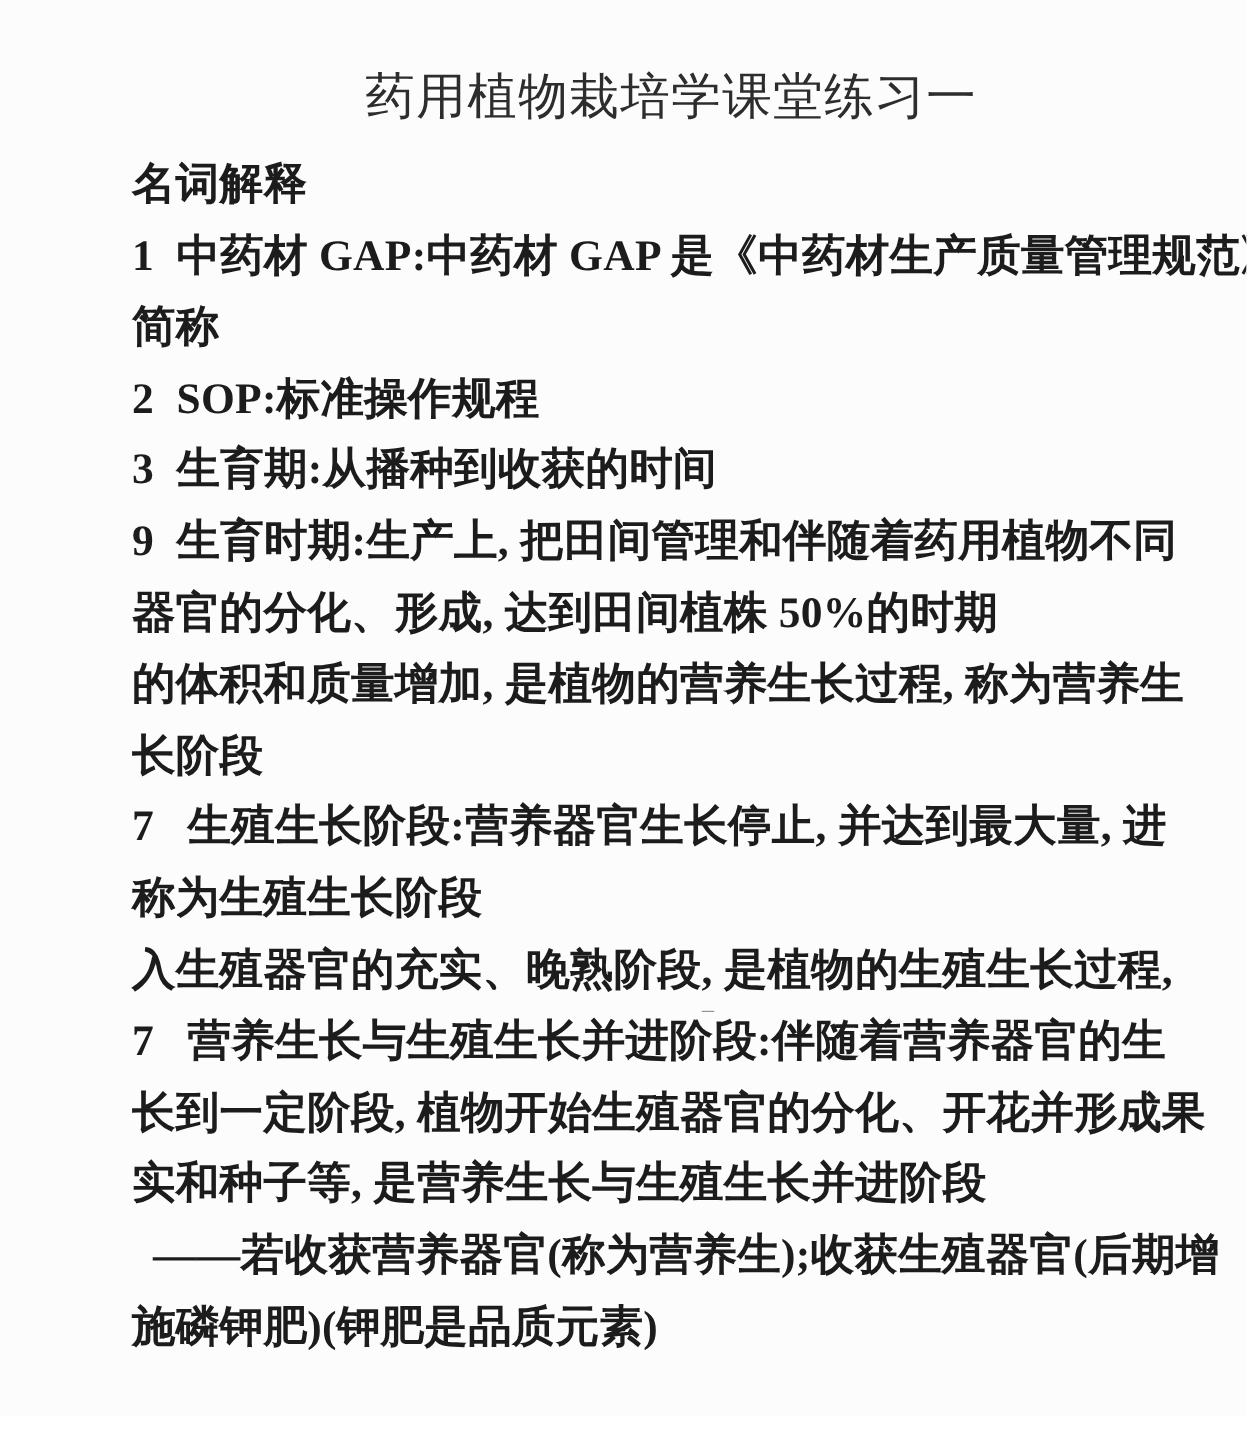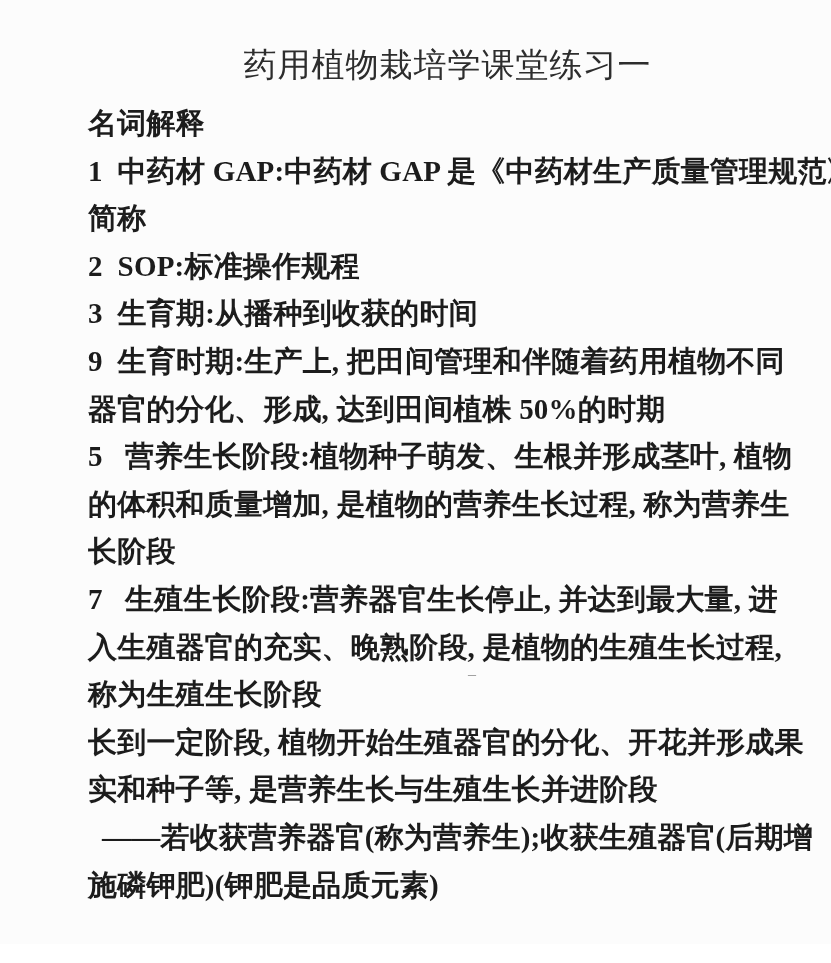--- a/index.html
+++ b/index.html
@@ -60,26 +60,26 @@
   <div class="doc-title">药用植物栽培学课堂练习一</div>
 
   <div class="doc-body">
       <div class="line heading">名词解释</div>
       <div class="line">1  中药材 GAP:中药材 GAP 是《中药材生产质量管理规范》</div>
       <div class="line">简称</div>
       <div class="line">2  SOP:标准操作规程</div>
       <div class="line">3  生育期:从播种到收获的时间</div>
       <div class="line">9  生育时期:生产上, 把田间管理和伴随着药用植物不同</div>
       <div class="line">器官的分化、形成, 达到田间植株 50%的时期</div>
-      <div class="line">5   营养生长阶段:植物种子萌发、生根并形成茎叶, 植物</div>
       <div class="line">的体积和质量增加, 是植物的营养生长过程, 称为营养生</div>
       <div class="line">长阶段</div>
       <div class="line">7   生殖生长阶段:营养器官生长停止, 并达到最大量, 进</div>
+      <div class="line">称为生殖生长阶段</div>
       <div class="line">入生殖器官的充实、晚熟阶段, 是植物的生殖生长过程,</div>
-      <div class="line">称为生殖生长阶段</div>
+      <div class="line">7   营养生长与生殖生长并进阶段:伴随着营养器官的生</div>
       <div class="line">长到一定阶段, 植物开始生殖器官的分化、开花并形成果</div>
       <div class="line">实和种子等, 是营养生长与生殖生长并进阶段</div>
       <div class="line indent">——若收获营养器官(称为营养生);收获生殖器官(后期增</div>
       <div class="line">施磷钾肥)(钾肥是品质元素)</div>
     </div>
 
   <div class="artifact-dash">–</div>
 </div>
 
 </body></html>

